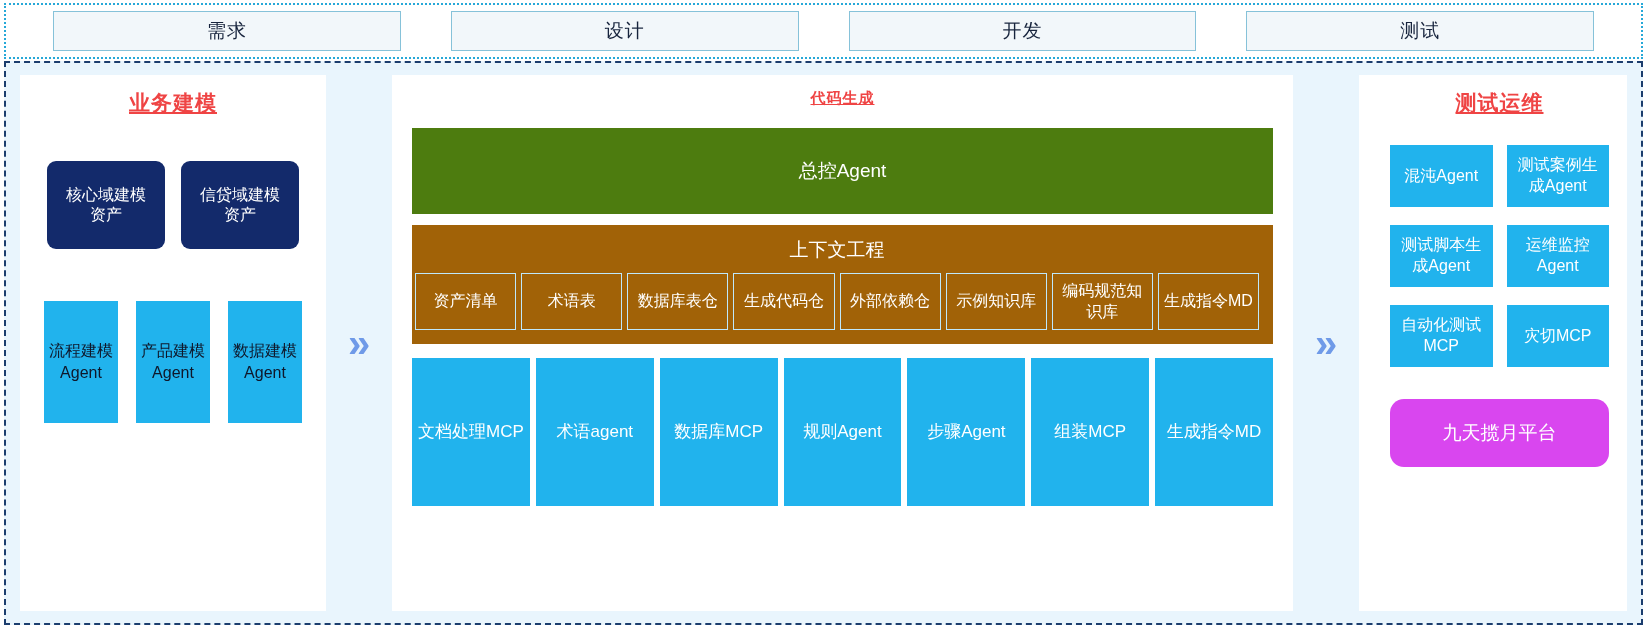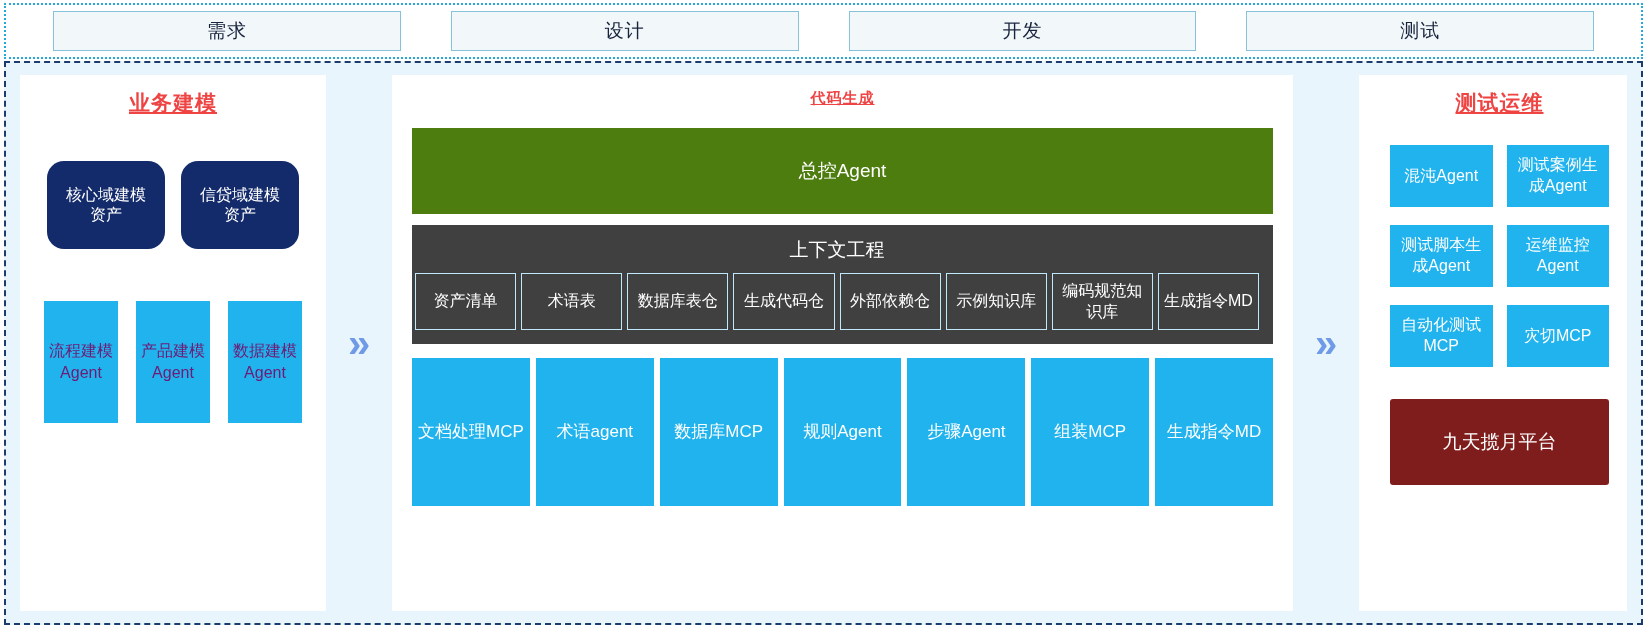--- a/index.html
+++ b/index.html
@@ -113,21 +113,21 @@
     gap: 16px;
     margin-top: 44px;
     width: 100%;
     justify-content: center;
   }
   .asset-box {
     box-sizing: border-box;
     width: 118px;
     height: 88px;
     background: #132a6b;
-    border-radius: 17px;
+    border-radius: 9px;
     color: #ffffff;
     font-size: 16px;
     line-height: 1.28;
     display: flex;
     align-items: center;
     justify-content: center;
     text-align: center;
     padding: 4px 14px;
   }
   .agent-row {
@@ -135,21 +135,21 @@
     gap: 18px;
     margin-top: 52px;
     width: 100%;
     justify-content: center;
   }
   .agent-tall {
     box-sizing: border-box;
     width: 74px;
     height: 122px;
     background: #21b3ed;
-    color: #701a75;
+    color: #0f172a;
     font-size: 16px;
     line-height: 1.35;
     display: flex;
     align-items: center;
     justify-content: center;
     text-align: center;
     padding: 4px 3px;
   }
 
   
@@ -168,21 +168,21 @@
     background: #4d7c0f;
     color: #ffffff;
     font-size: 19px;
     display: flex;
     align-items: center;
     justify-content: center;
   }
   .ctx-panel {
     box-sizing: border-box;
     margin-top: 11px;
-    background: #404040;
+    background: #a16207;
     padding: 12px 14px 14px 3px;
   }
   .ctx-title {
     color: #ffffff;
     font-size: 19px;
     text-align: center;
     margin-bottom: 10px;
   }
   .ctx-row {
     display: flex;
@@ -249,23 +249,23 @@
     line-height: 1.3;
     display: flex;
     align-items: center;
     justify-content: center;
     text-align: center;
     padding: 3px 4px;
   }
   .platform-box {
     box-sizing: border-box;
     margin-top: 32px;
-    height: 86px;
-    background: #7f1d1d;
-    border-radius: 3px;
+    height: 68px;
+    background: #d946ef;
+    border-radius: 14px;
     color: #ffffff;
     font-size: 19px;
     display: flex;
     align-items: center;
     justify-content: center;
     text-align: center;
   }
 </style>
 </head>
 <body>

